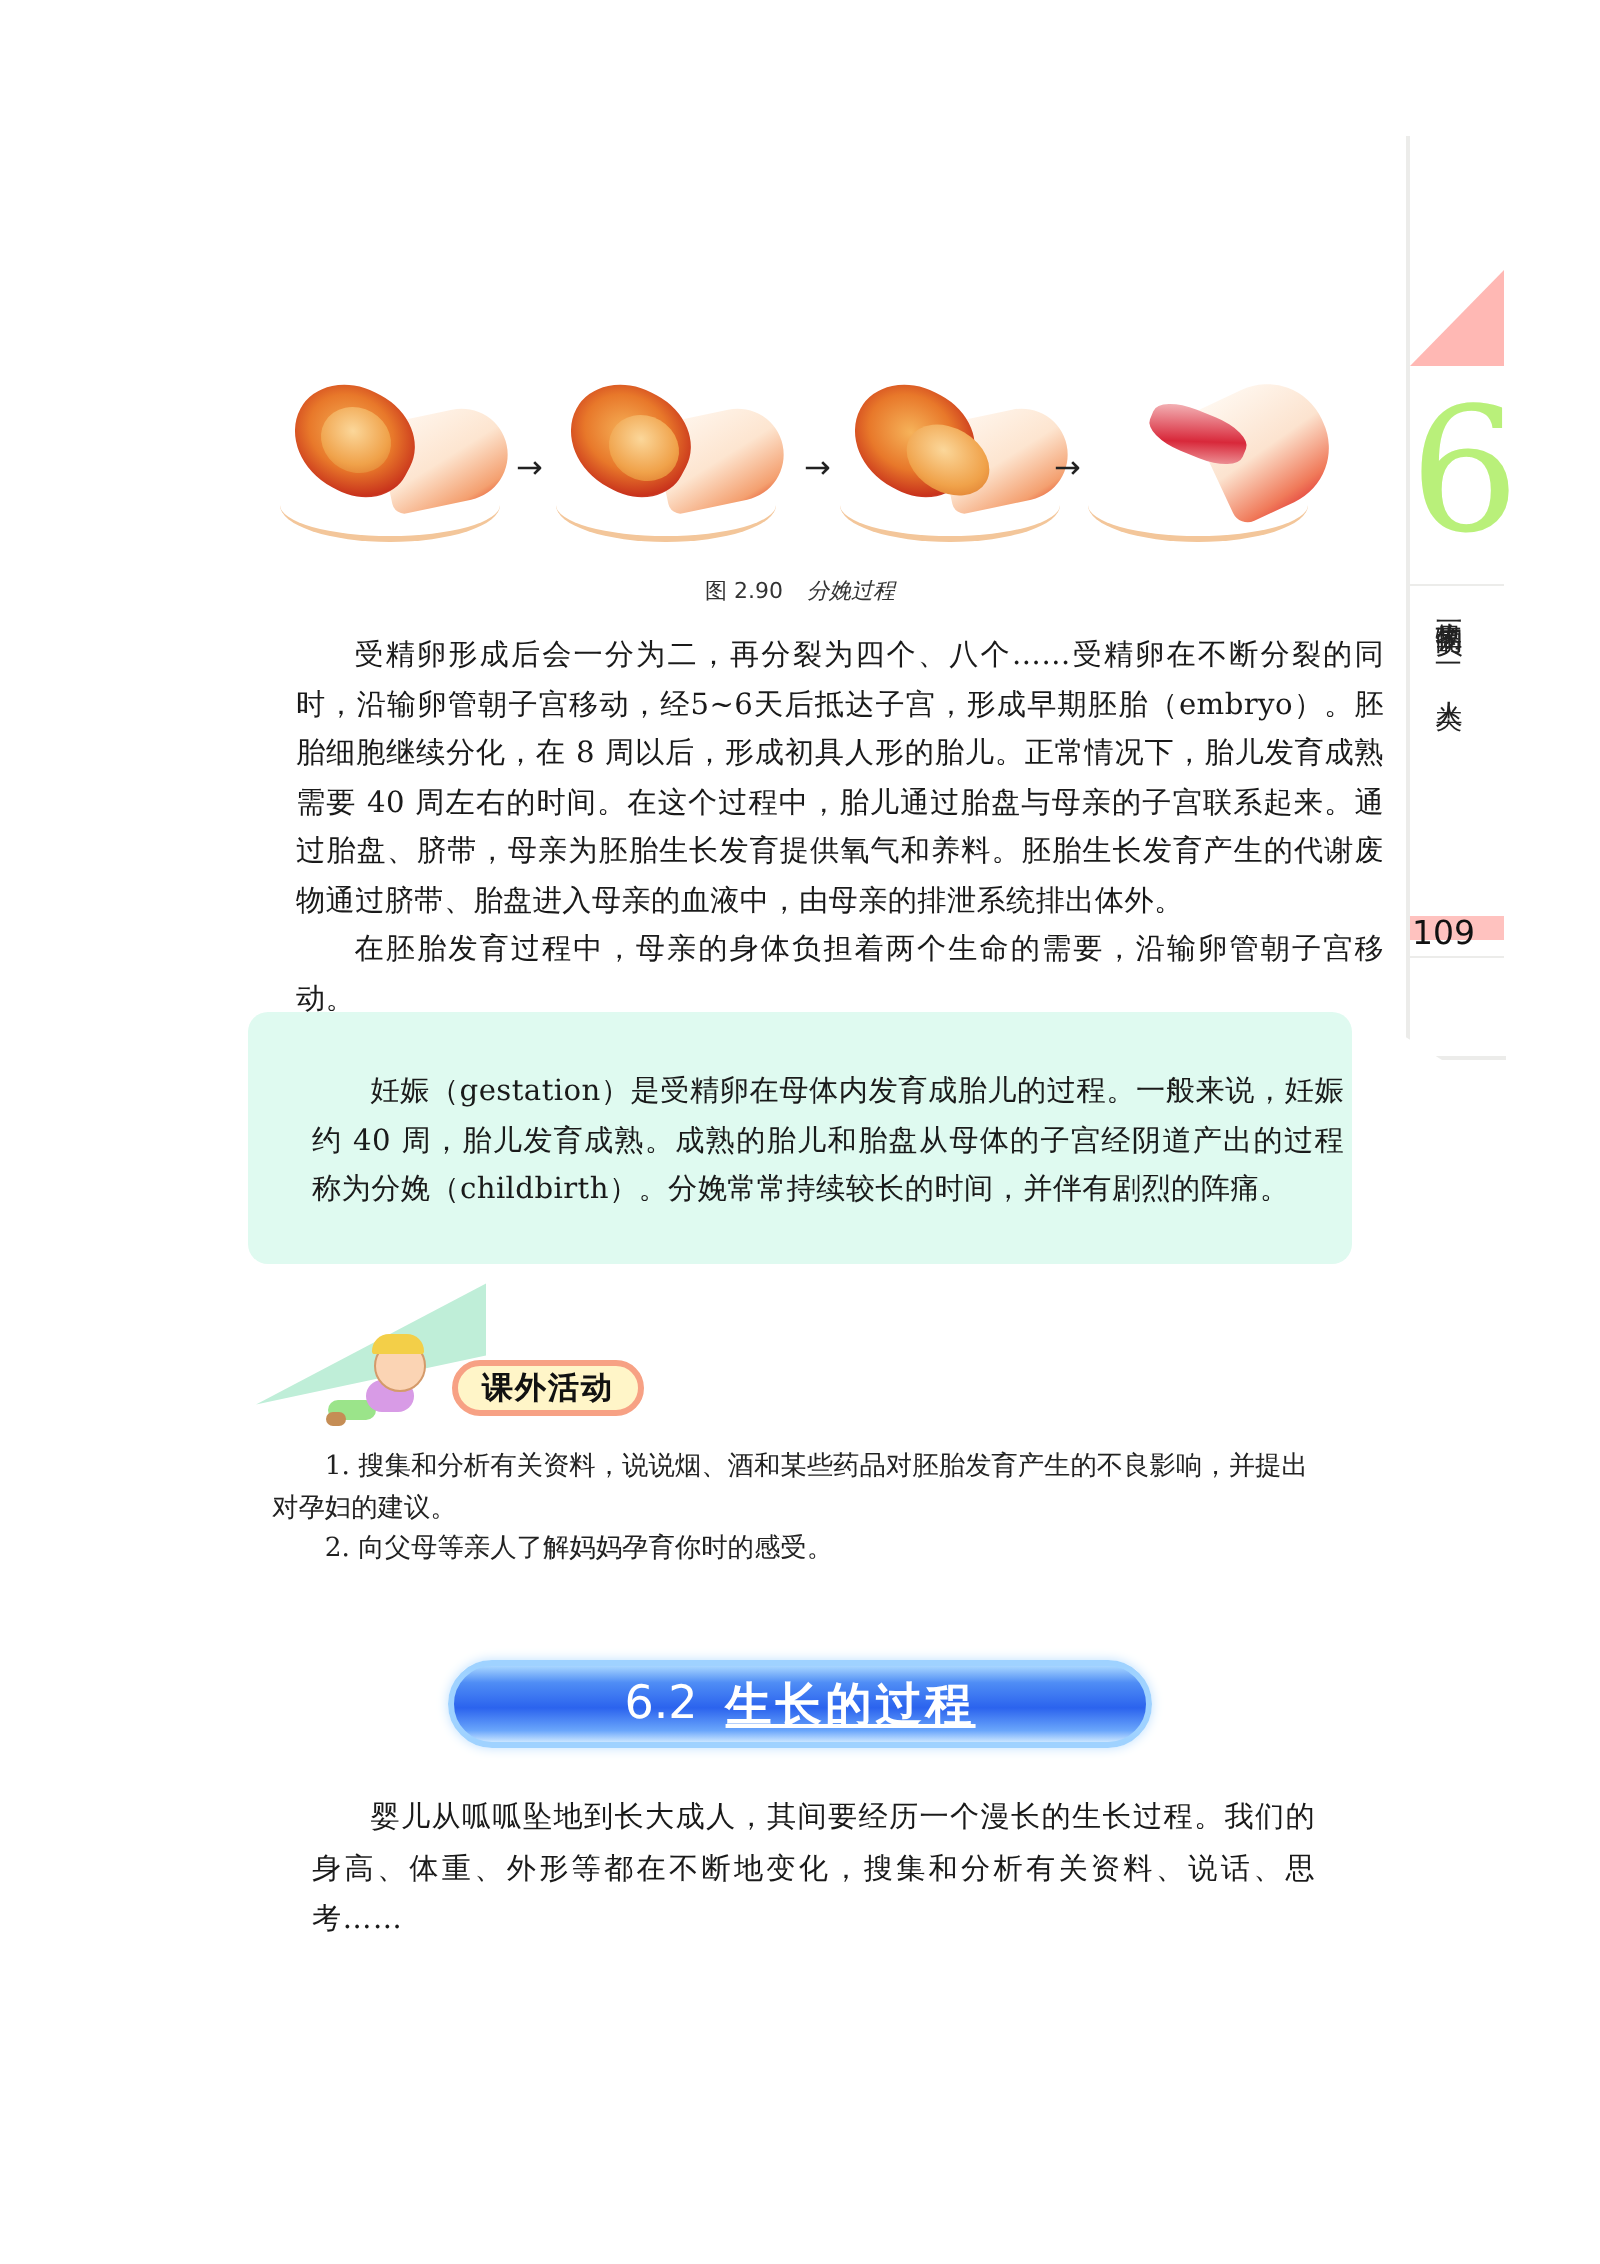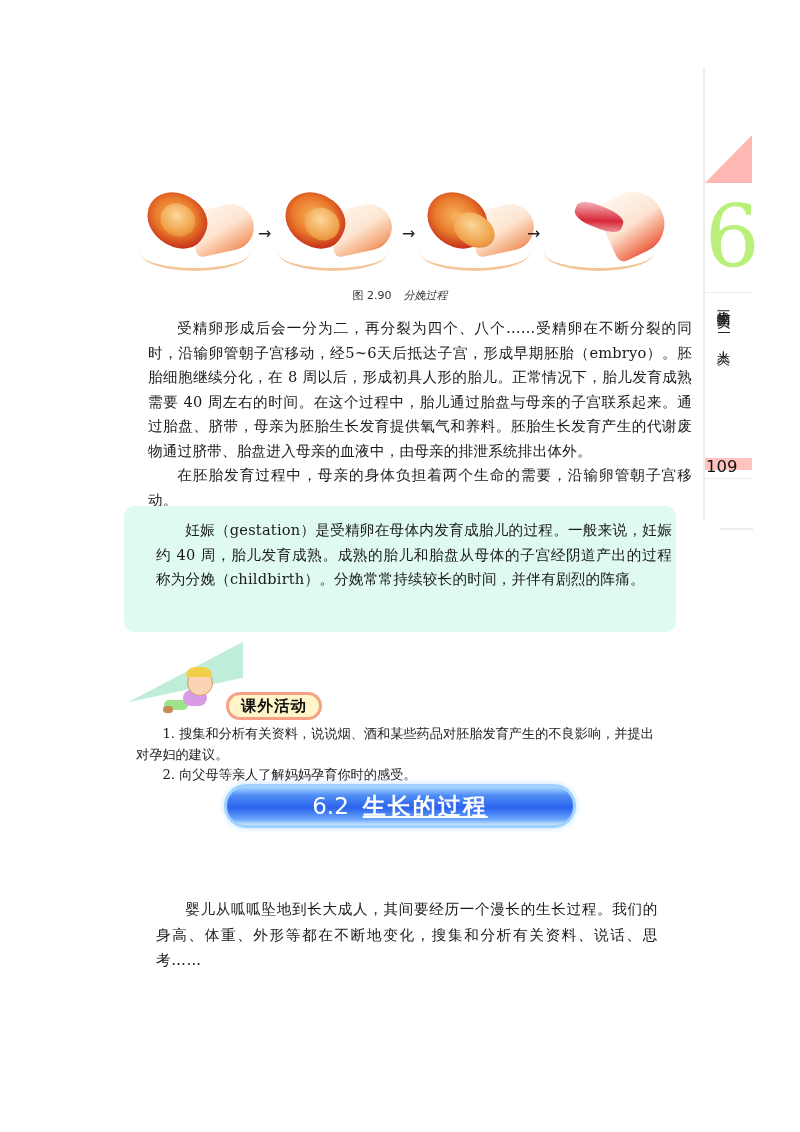--- a/index.html
+++ b/index.html
@@ -53,21 +53,21 @@
   }
   .p1 { left: 136px; top: 316px; width: 544px; }
   .p2 { left: 136px; top: 463px; width: 544px; }
   .indent { text-indent: 2em; margin-left: 12px; }
 
   
   .info-box {
     left: 124px; top: 506px; width: 552px; height: 126px;
     background: #dffaf0; border-radius: 10px;
   }
-  .info-box .para { position: absolute; left: 20px; top: 12px; width: 516px; font-size: 14.6px; line-height: 24.6px; }
+  .info-box .para { position: absolute; left: 20px; top: 28px; width: 516px; font-size: 14.6px; line-height: 24.6px; }
 
   
   .glider {
     left: 128px; top: 654px; width: 0; height: 0;
     border-left: 115px solid transparent; border-right: 0 solid transparent;
     border-bottom: 36px solid #bfeed8;
     transform: skewY(-12deg);
   }
   .kid-head {
     left: 187px; top: 670px; width: 24px; height: 24px; border-radius: 50%;
@@ -76,28 +76,27 @@
   .kid-hair { left: 186px; top: 667px; width: 26px; height: 10px; border-radius: 12px 12px 2px 2px; background: #f3cf48; }
   .kid-body { left: 183px; top: 690px; width: 24px; height: 16px; border-radius: 8px; background: #d89be6; }
   .kid-legs { left: 164px; top: 700px; width: 24px; height: 10px; border-radius: 6px; background: #9be48a; }
   .kid-shoe { left: 163px; top: 706px; width: 10px; height: 7px; border-radius: 4px; background: #c58d55; }
   .activity-badge {
     left: 226px; top: 680px; width: 96px; height: 28px; box-sizing: border-box;
     background: #fff5c8; border: 3px solid #f7a184; border-radius: 16px;
     display: flex; align-items: center; justify-content: center;
     font-family: Liberation Mono, monospace; font-weight: bold; font-size: 15.5px; color: #111;
     letter-spacing: 1px;
-    margin-top: 12px;
   }
   .activity-list { left: 152px; top: 724px; width: 512px; font-size: 13.2px; line-height: 20.5px; color: #222; }
   .activity-list .item { text-indent: 2em; margin-left: -16px; }
 
   
   .section-pill {
-    left: 224px; top: 784px; width: 352px; height: 44px; box-sizing: border-box;
+    left: 224px; top: 830px; width: 352px; height: 44px; box-sizing: border-box;
     border-radius: 22px;
     background: linear-gradient(180deg, #a8d6ff 0%, #4f8df5 22%, #2b63ee 55%, #6aa6fb 85%, #cbe6ff 100%);
     border: 3px solid #9fd2ff;
     box-shadow: 0 0 6px #bfe0ff;
     display: flex; align-items: center; justify-content: center;
     color: #ffffff; font-family: "DejaVu Sans", sans-serif; font-size: 23px;
   }
   .section-pill .num { font-weight: normal; margin-right: 14px; }
   .section-pill .title { font-weight: bold; letter-spacing: 2px; text-decoration: underline; }
 

